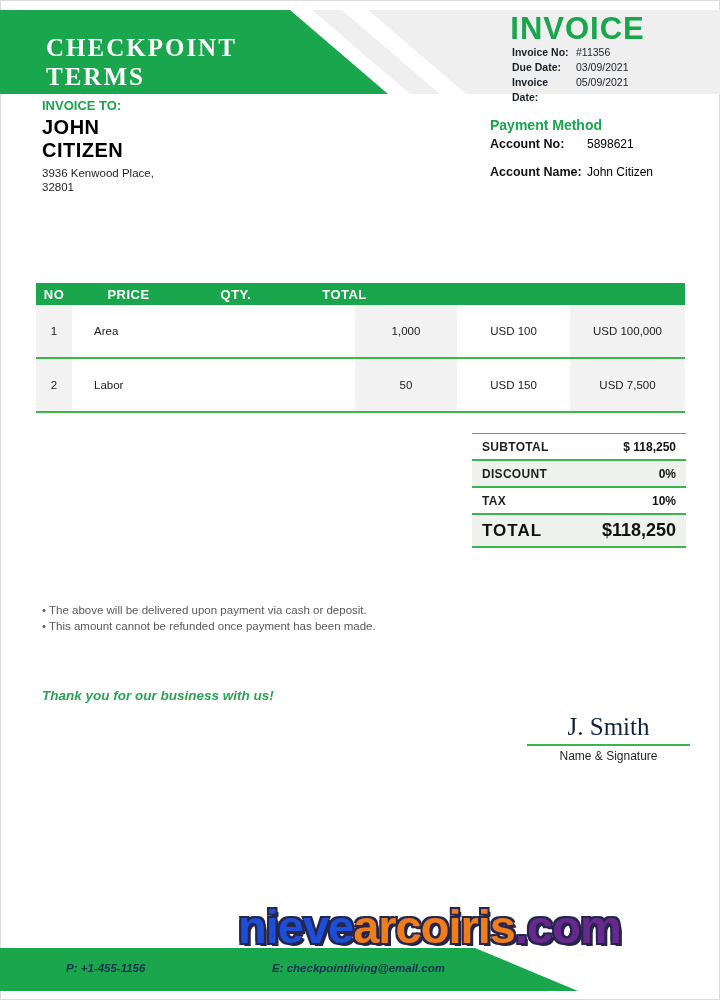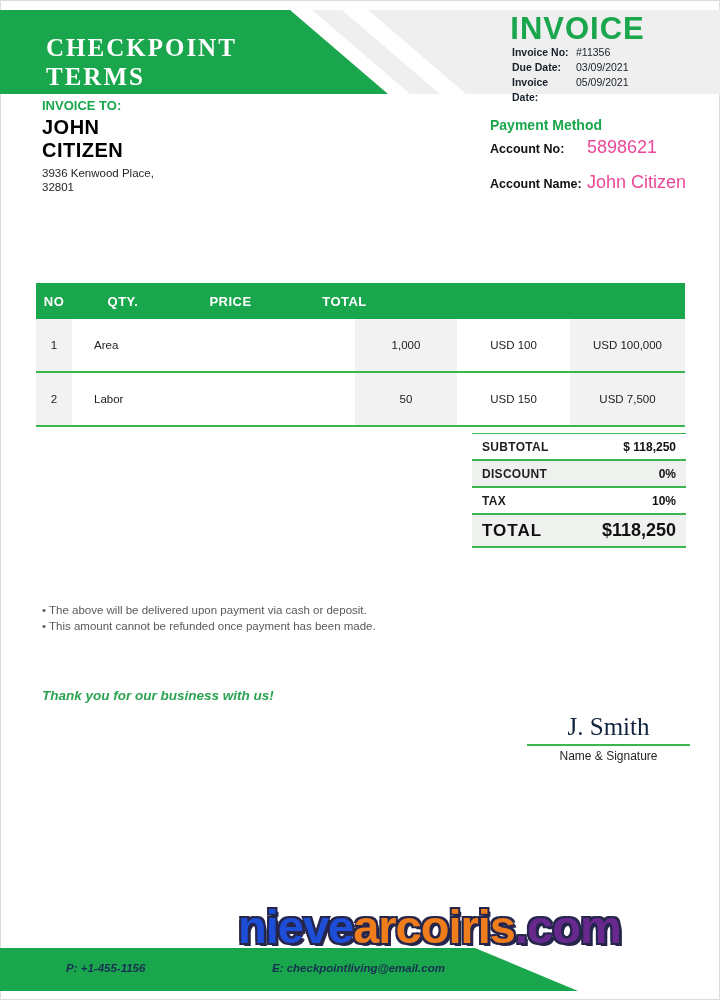--- a/index.html
+++ b/index.html
@@ -27,25 +27,25 @@
   .ito-heading{color:#1aa64c;font-weight:800;font-size:13px;margin-bottom:3px;}
   .ito-name{font-size:20px;font-weight:900;color:#000;line-height:23px;letter-spacing:.5px;}
   .ito-addr{font-size:11.5px;color:#262626;line-height:14px;margin-top:4px;}
 
   
   .payment{position:absolute;left:490px;top:117px;}
   .pay-heading{color:#1aa64c;font-weight:800;font-size:14px;margin-bottom:4px;}
   .pay-row{display:flex;align-items:baseline;}
   .pay-row + .pay-row{margin-top:14px;}
   .pay-label{width:97px;font-weight:800;font-size:12.5px;color:#111;}
-  .pay-value{font-size:18px;color:#ec4899;text-align:right;}
+  .pay-value{font-size:12px;color:#000000;text-align:right;}
 
   
   .items-table{position:absolute;left:36px;top:283px;width:649px;}
-  .t-head{display:flex;height:36px;background:#1aa64c;color:#fff;font-weight:700;
+  .t-head{display:flex;height:22px;background:#1aa64c;color:#fff;font-weight:700;
           font-size:13px;letter-spacing:.5px;}
   .t-row{display:flex;height:52px;border-bottom:2px solid #3db54e;font-size:11.5px;color:#212121;}
   .cell{display:flex;align-items:center;justify-content:center;box-sizing:border-box;}
   .c-no{width:36px;}
   .c-desc{width:283px;justify-content:flex-start;}
   .t-head .c-desc{padding-left:12px;}
   .t-row .c-desc{padding-left:22px;}
   .c-qty{width:102px;}
   .c-price{width:113px;}
   .c-total{width:115px;}
@@ -142,22 +142,22 @@
     </div>
     <div class="pay-row">
       <span class="pay-label">Account Name:</span>
       <span class="pay-value">John Citizen</span>
     </div>
   </div>
 
   <div class="items-table">
     <div class="t-head">
       <div class="cell c-no">NO</div>
+      <div class="cell c-price">PRICE</div>
       <div class="cell c-qty">QTY.</div>
-      <div class="cell c-price">PRICE</div>
       <div class="cell c-total">TOTAL</div>
     </div>
     <div class="t-row">
       <div class="cell c-no bg-g">1</div>
       <div class="cell c-desc bg-w">Area</div>
       <div class="cell c-qty bg-g">1,000</div>
       <div class="cell c-price bg-w">USD 100</div>
       <div class="cell c-total bg-g">USD 100,000</div>
     </div>
     <div class="t-row">

